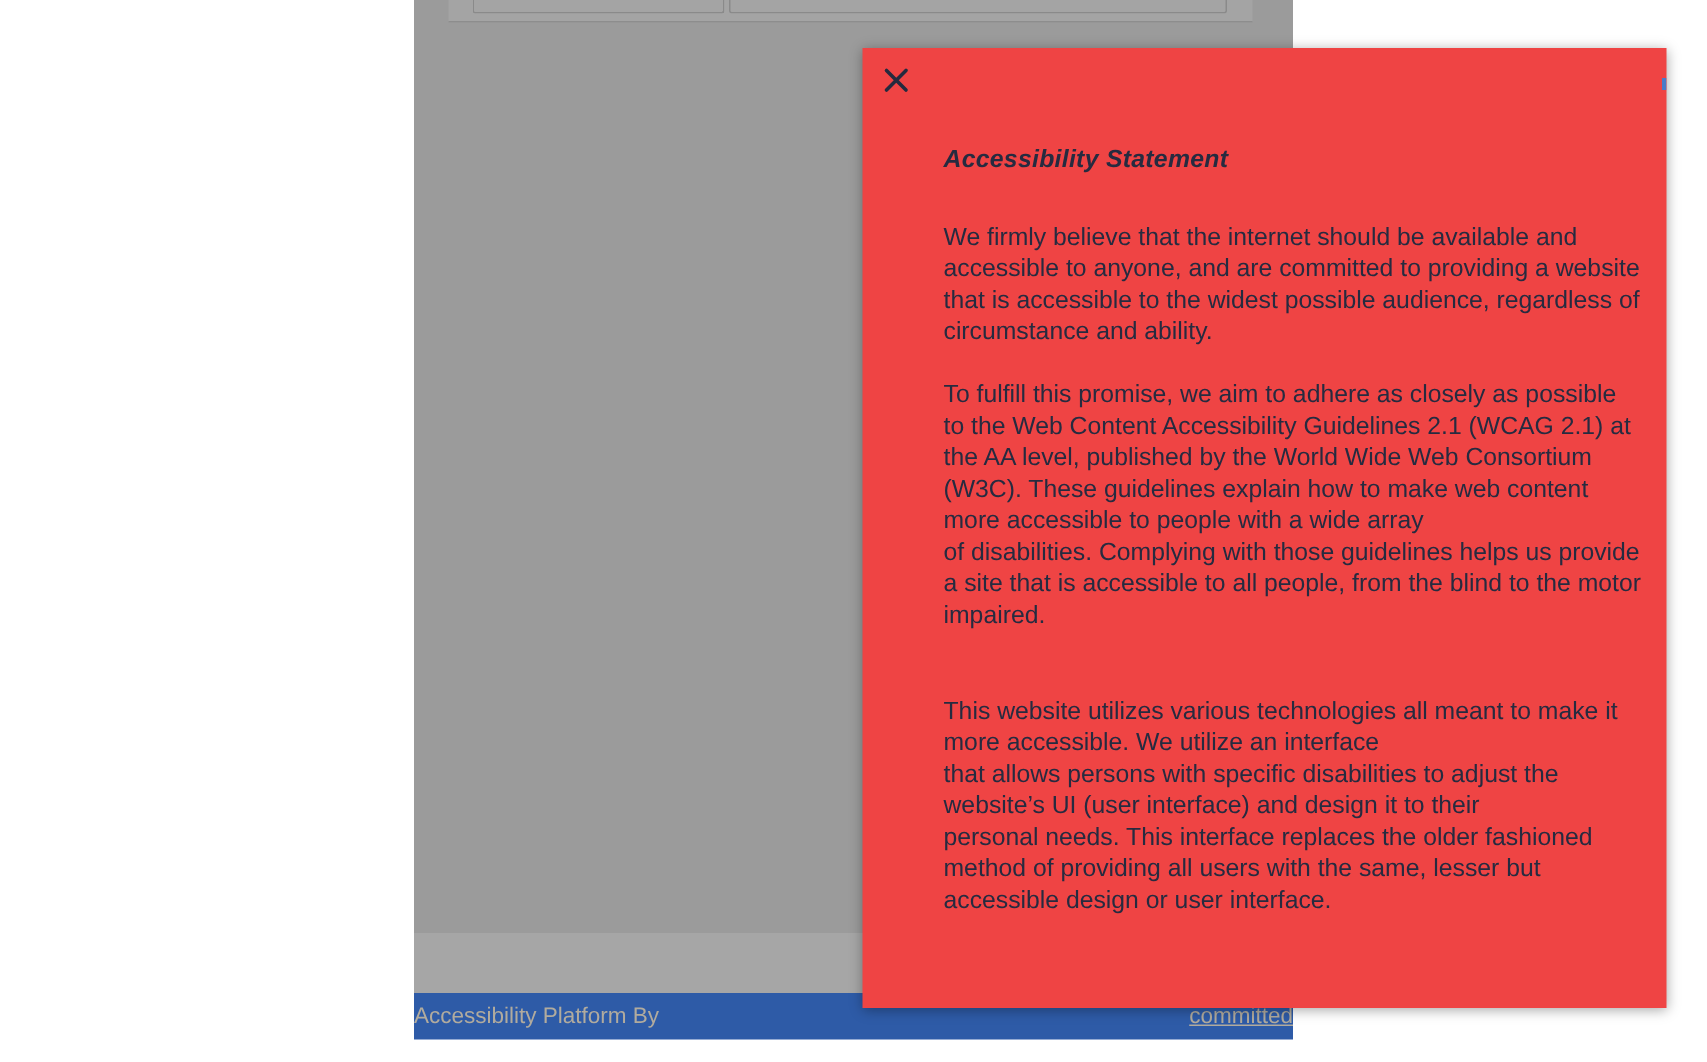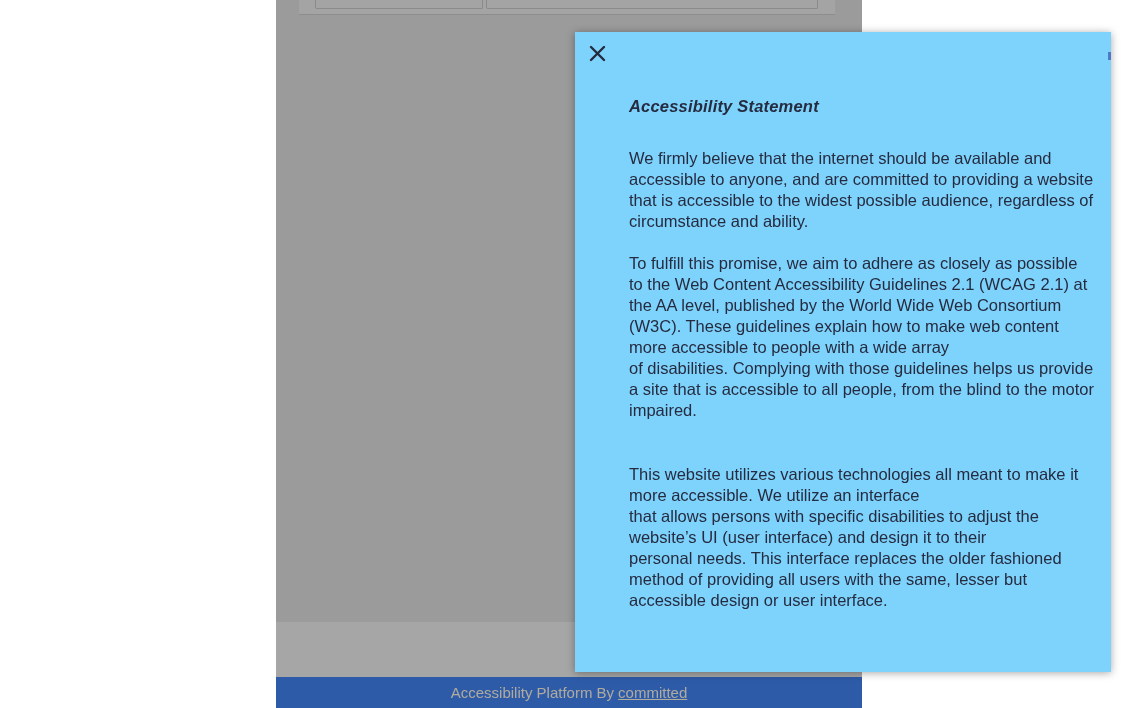--- a/index.html
+++ b/index.html
@@ -14,27 +14,27 @@
     background:#a4a4a4;border-bottom:1px solid #8d8d8d;box-sizing:border-box;
   }
   .bg-input{
     position:absolute;top:0;height:9px;background:#a4a4a4;
     border:1px solid #8a8a8a;border-top:none;border-radius:0 0 2px 2px;box-sizing:border-box;
   }
   .bg-input.left{left:16px;width:168px;}
   .bg-input.right{left:187px;width:332px;}
   .lower-band{position:absolute;left:0;top:622px;width:586px;height:55px;background:#a6a6a6;}
   .footer-bar{
-    position:absolute;left:0;top:677px;width:586px;height:31px;background:#2e5ba7;
-    display:flex;align-items:center;justify-content:center;
+    position:absolute;left:0;top:662px;width:586px;height:31px;background:#2e5ba7;
+    display:flex;align-items:center;justify-content:space-between;
     color:#b1ab9e;font-size:15px;
   }
   .footer-bar .link{text-decoration:underline;cursor:pointer;margin-left:4px;}
   .modal{
-    position:absolute;left:299px;top:32px;width:536px;height:640px;background:#7dd3fc;
+    position:absolute;left:299px;top:32px;width:536px;height:640px;background:#ef4444;
     box-shadow:0 1px 8px rgba(0,0,0,0.35);overflow:hidden;
   }
   .close-btn{
     position:absolute;left:12px;top:11px;width:22px;height:22px;
     background:none;border:none;padding:0;cursor:pointer;display:block;
   }
   .scroll-thumb{position:absolute;right:0;top:20px;width:3px;height:8px;background:#4a7bc8;}
   .modal .txt{
     position:absolute;left:54px;color:#262b40;
     font-size:16.5px;line-height:21px;white-space:pre;

